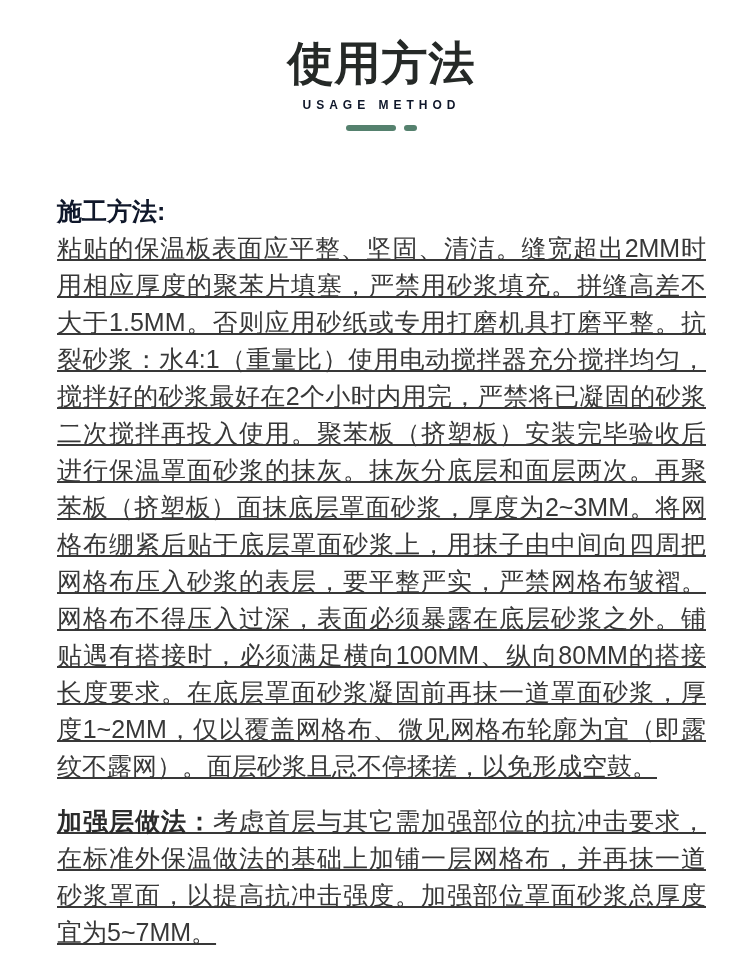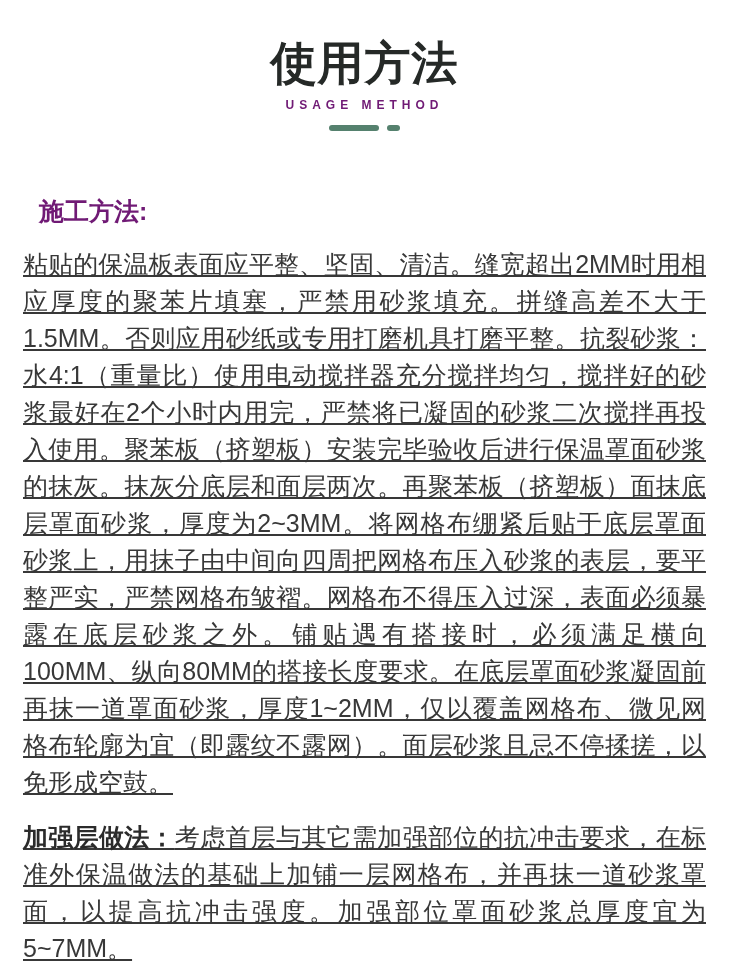--- a/index.html
+++ b/index.html
@@ -7,40 +7,40 @@
     padding: 0;
     background: #ffffff;
     font-family: "Liberation Sans", "DejaVu Sans", sans-serif;
   }
   .page {
     position: relative;
     width: 750px;
     height: 966px;
     background: #ffffff;
     box-sizing: border-box;
-    padding: 34px 44px 0 23px;
+    padding: 34px 44px 0 57px;
     overflow: hidden;
   }
   
   .header { text-align: center; }
   .title {
     margin: 0;
     font-size: 46px;
     line-height: 58px;
     font-weight: 600;
     letter-spacing: 1px;
     color: #252927;
   }
   .subtitle {
     margin-top: 6px;
     font-size: 12px;
     line-height: 14px;
     font-weight: 600;
     letter-spacing: 5px;
-    color: #701a75;
+    color: #0f172a;
   }
   .divider {
     margin-top: 13px;
     display: flex;
     justify-content: center;
     align-items: center;
     gap: 8px;
   }
   .dash {
     height: 6px;
@@ -51,25 +51,25 @@
   .dash-short { width: 13px; }
   
   .content {
     margin-top: 62px;
     color: #383838;
     font-size: 25px;
     line-height: 37px;
     text-align: justify;
   }
   .section-heading {
-    margin: 16px;
+    margin: 0;
     font-size: 25px;
     line-height: 37px;
     font-weight: 700;
-    color: #701a75;
+    color: #0f172a;
     text-align: left;
   }
   .body-text {
     margin: 0;
     text-decoration: underline;
   }
   .section-reinforce {
     margin-top: 18px;
   }
   .inline-heading {

